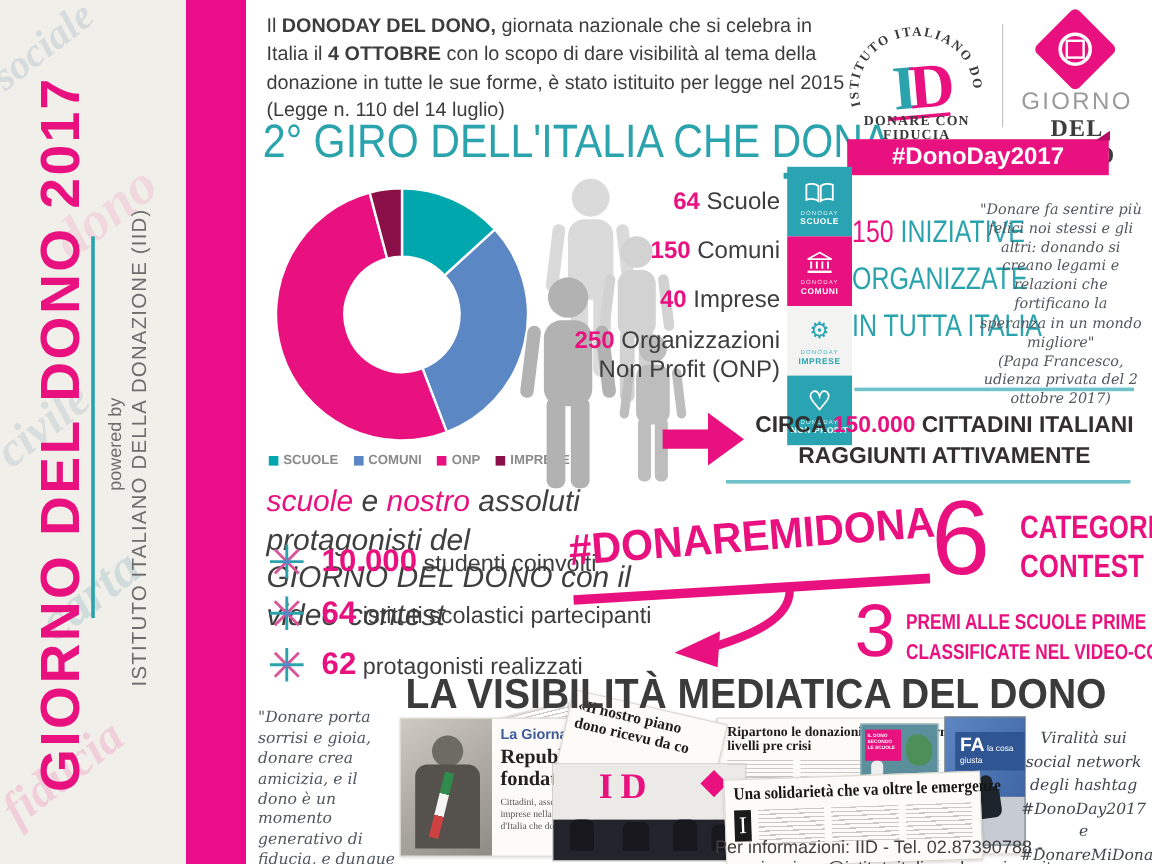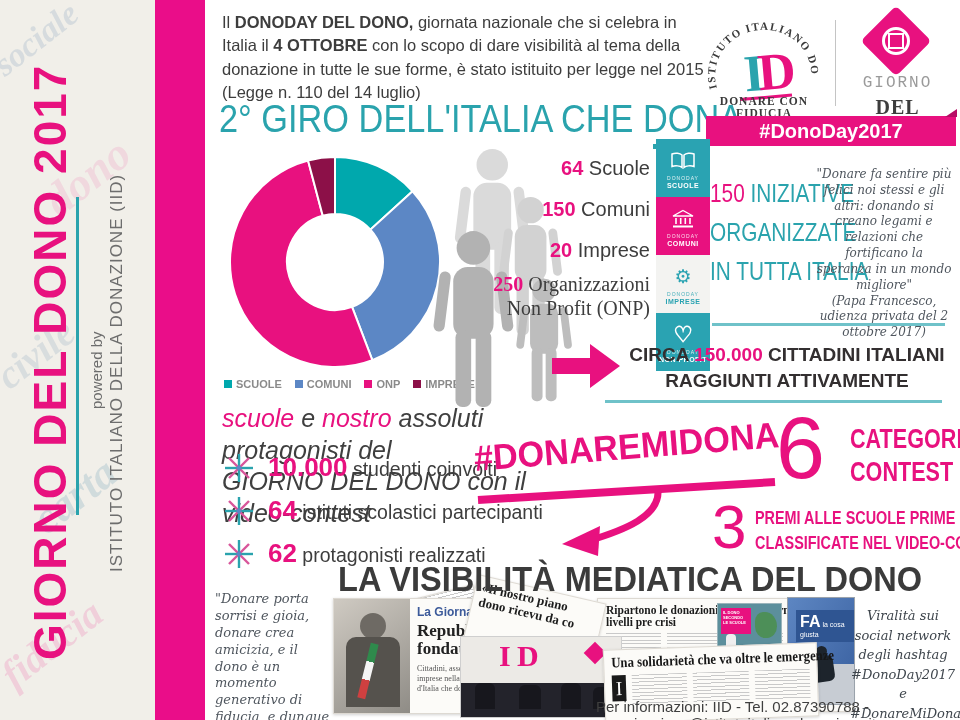--- a/index.html
+++ b/index.html
@@ -26,23 +26,23 @@
   .h1{left:219px;top:97px;width:560px;font-size:39px;color:var(--teal);white-space:nowrap;transform:scaleX(0.88);transform-origin:0 0;letter-spacing:0px;}
   .h1-dash{left:653px;top:144px;width:40px;height:5px;background:var(--teal);}
   
   .iid-wrap{left:697px;top:6px;width:130px;height:112px;transform:rotate(-5deg);}
   .iid-tag{left:699px;top:95px;width:130px;text-align:center;font-family:"Liberation Serif",serif;font-weight:700;font-size:11.5px;letter-spacing:1px;color:#3a3a3a;}
   .logo-divider{left:835px;top:20px;width:1px;height:86px;background:#c4c4c4;}
   .gdd{left:845px;top:8px;width:105px;height:110px;text-align:center;}
   .gdd-diamond{position:absolute;left:26px;top:8px;width:50px;height:50px;background:var(--pink);transform:rotate(45deg);border-radius:5px;}
   .gdd-ring{position:absolute;left:11px;top:11px;width:22px;height:22px;border:3.5px solid #fff;border-radius:50%;}
   .gdd-inner{position:absolute;left:17px;top:17px;width:12px;height:12px;border:2px solid #fff;transform:rotate(45deg);}
-  .gdd-l1{position:absolute;left:0;top:66px;width:105px;font-family:Liberation Mono, monospace;font-size:16px;letter-spacing:2px;color:#9a9a9a;}
+  .gdd-l1{position:absolute;left:0;top:66px;width:105px;font-family:Liberation Sans, sans-serif;font-size:20px;letter-spacing:2px;color:#9a9a9a;}
   .gdd-l2{position:absolute;left:0;top:88px;width:105px;font-family:"Liberation Serif",serif;font-size:20px;letter-spacing:1px;color:#3d3d3d;font-weight:600;}
-  .ribbon{left:706px;top:116px;width:250px;height:30px;background:var(--pink);color:#fff;font-weight:800;font-size:20px;display:flex;align-items:center;justify-content:center;}
+  .ribbon{left:706px;top:116px;width:218px;height:30px;background:var(--pink);color:#fff;font-weight:800;font-size:20px;display:flex;align-items:center;justify-content:center;}
   .ribbon:after{content:"";position:absolute;right:-1px;top:-7px;border-style:solid;border-width:0 0 8px 12px;border-color:transparent transparent #b70d66 transparent;}
   
   .donut{left:226px;top:153px;width:218px;height:218px;}
   .legend{left:224px;top:378px;width:240px;display:flex;gap:13px;align-items:center;font-size:11px;color:#8a8a8a;font-weight:600;}
   .lg-it{display:flex;align-items:center;gap:4px;}
   .lg-sq{width:8px;height:8px;display:inline-block;}
   .people{left:425px;top:146px;width:155px;height:270px;}
   .stat-row{left:463px;width:187px;text-align:right;font-size:20px;color:var(--dark);line-height:1.22;}
   .stat-num{color:var(--pink);font-weight:700;}
   
@@ -213,22 +213,22 @@
 
   <svg class="abs people" viewBox="0 0 155 270">
     <use href="#psn" fill="#dadada" transform="translate(20,2) scale(1.05)"></use>
     <use href="#psn" fill="#d2d2d2" transform="translate(66,50) scale(0.88)"></use>
     <use href="#psn" fill="#b2b2b2" transform="translate(-2,84) scale(1.12)"></use>
     <use href="#psn" fill="#bdbdbd" transform="translate(84,132) scale(0.78)"></use>
   </svg>
 
   <div class="abs stat-row" style="top:156px;"><span class="stat-num">64</span><span> Scuole</span></div>
   <div class="abs stat-row" style="top:197px;"><span class="stat-num">150</span><span> Comuni</span></div>
-  <div class="abs stat-row" style="top:238px;"><span class="stat-num">20</span><span> Imprese</span></div>
-  <div class="abs stat-row" style="top:272px;font-family:Liberation Serif, serif;"><span class="stat-num">250</span><span> Organizzazioni Non Profit (ONP)</span></div>
+  <div class="abs stat-row" style="top:238px;"><span class="stat-num">40</span><span> Imprese</span></div>
+  <div class="abs stat-row" style="top:272px;"><span class="stat-num">250</span><span> Organizzazioni Non Profit (ONP)</span></div>
 
   <div class="abs tile teal" style="top:139px;">
     <span class="tic">
       <svg width="26" height="17" viewBox="0 0 26 17">
           <path d="M2,2 C5.5,0.6 10,1.2 12,3 V15.5 C10,13.8 5.5,13.2 2,14.5 Z M24,2 C20.5,0.6 16,1.2 14,3 V15.5 C16,13.8 20.5,13.2 24,14.5 Z" fill="none" stroke="#fff" stroke-width="1.5"></path>
         </svg>
     </span>
     <span class="tb">DONODAY</span>
     <span class="tn">SCUOLE</span>
   </div>

